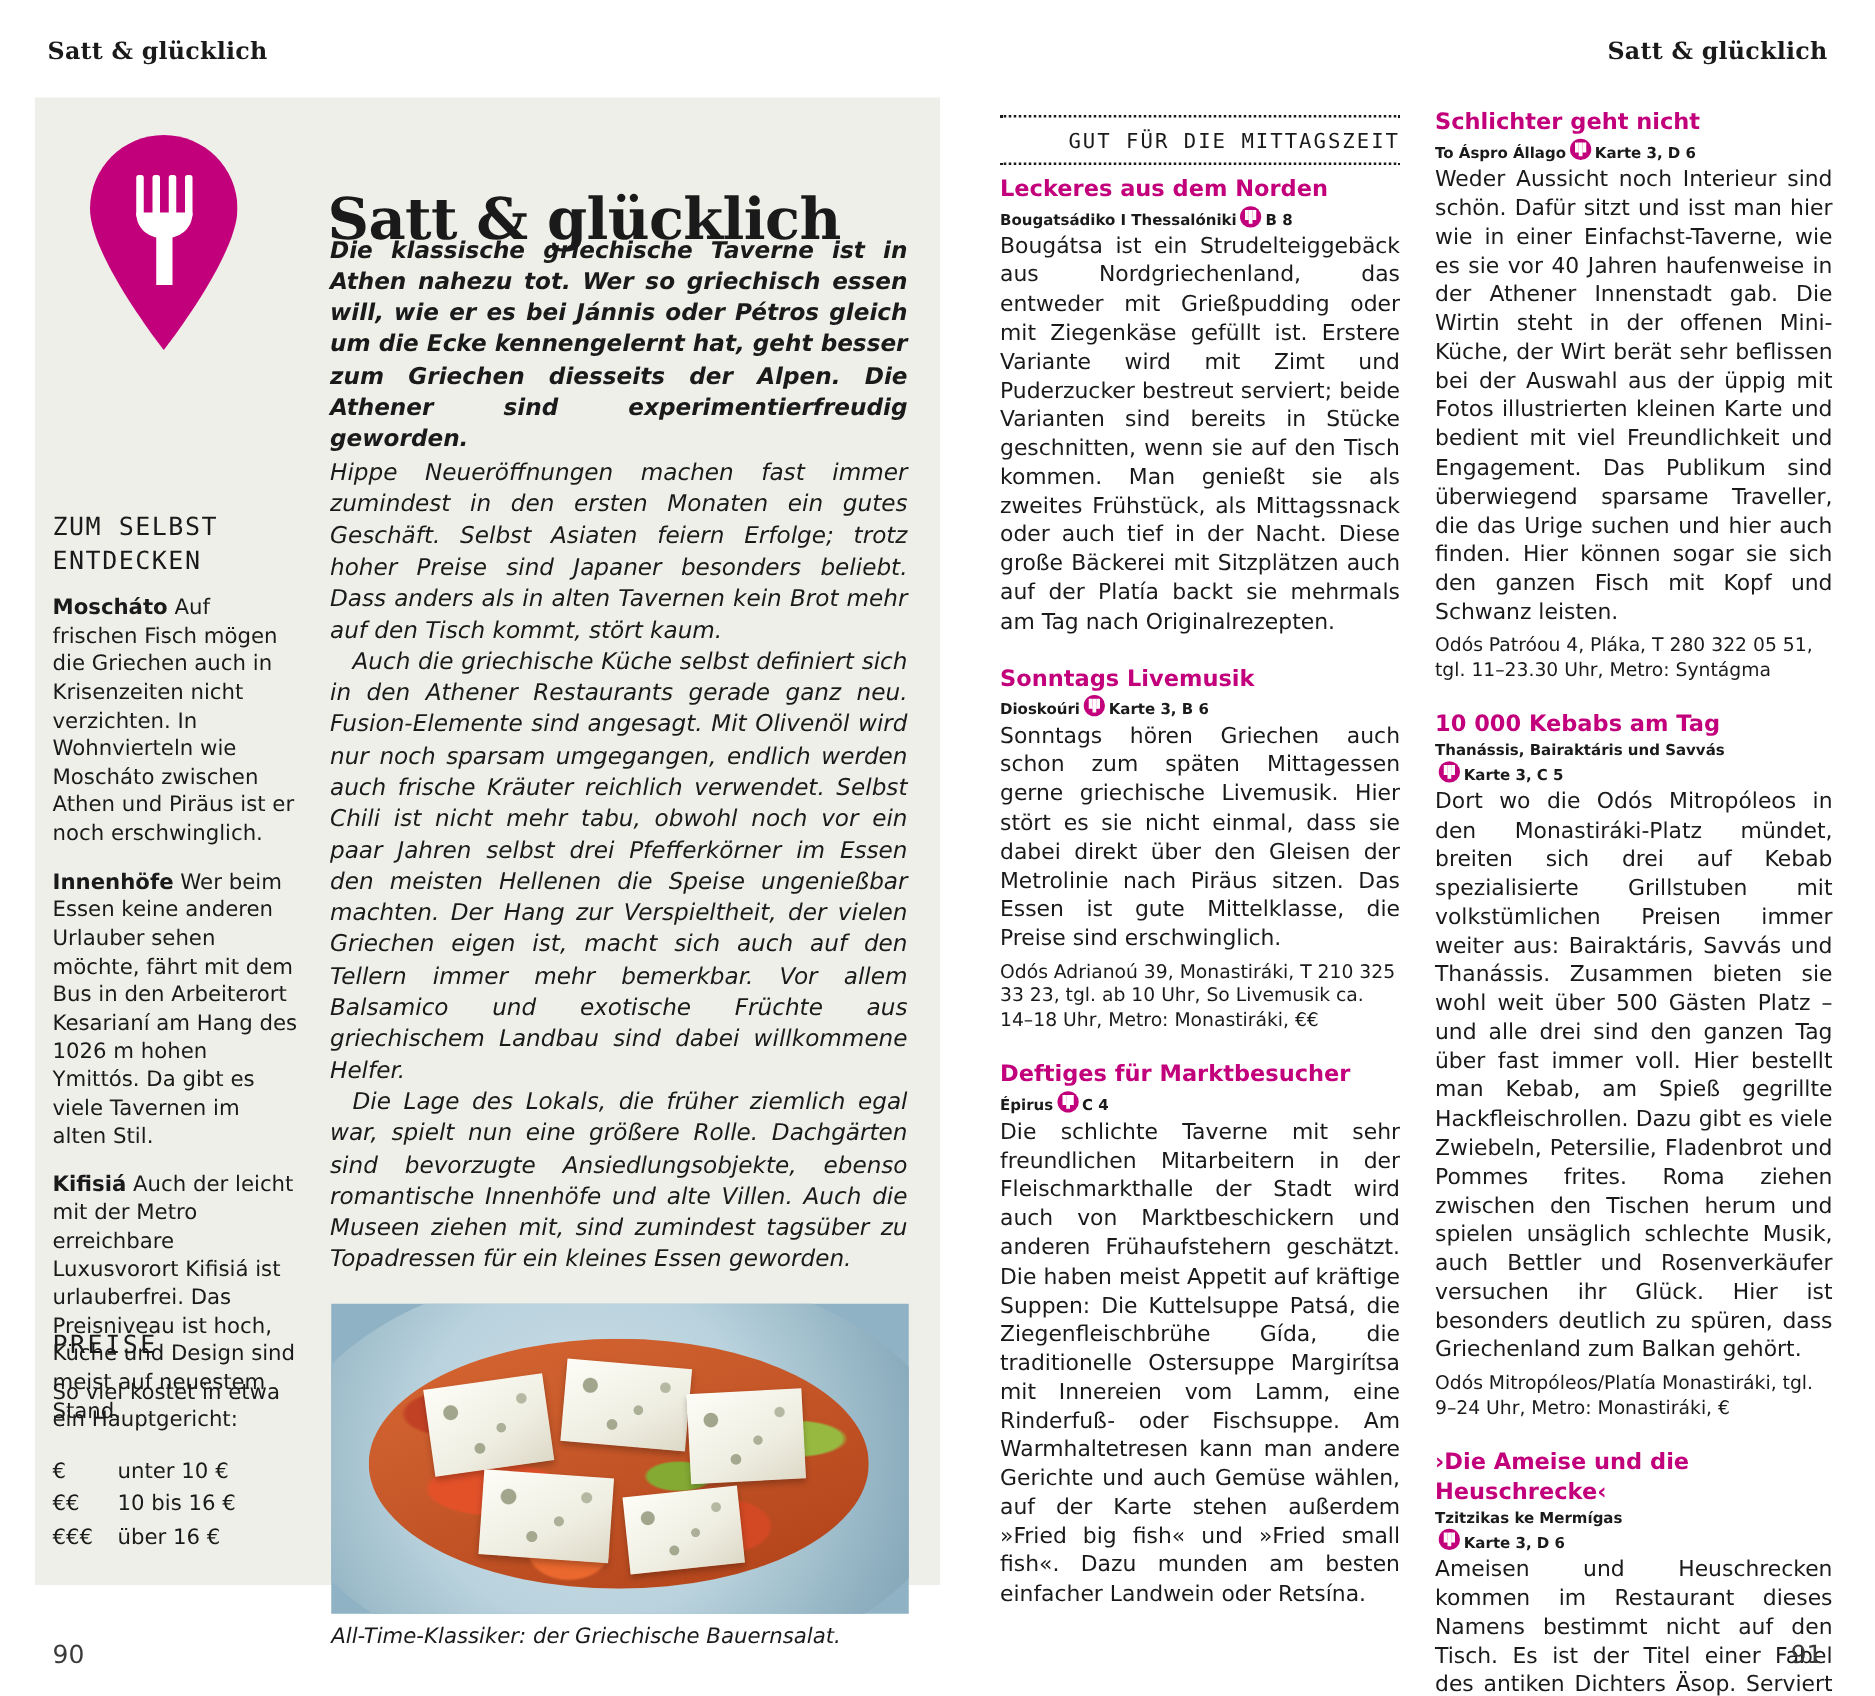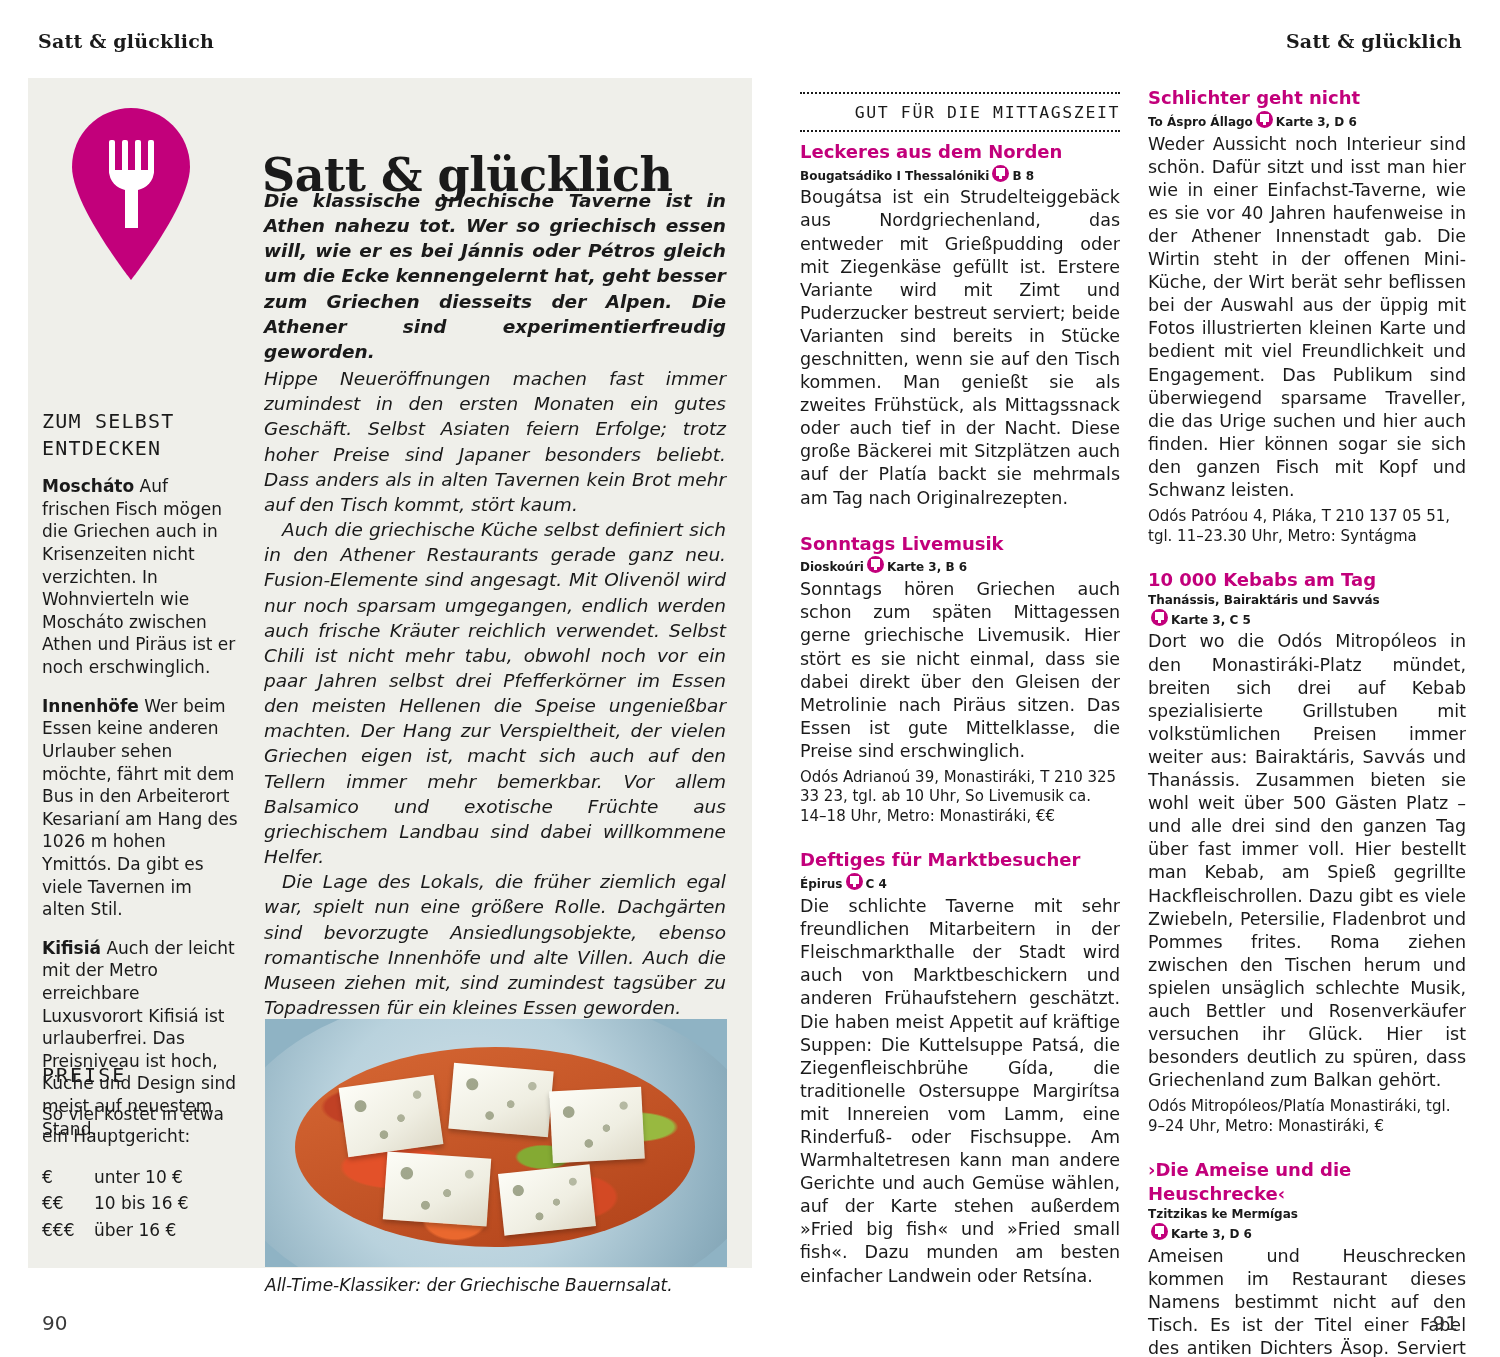--- a/index.html
+++ b/index.html
@@ -98,21 +98,21 @@
     margin: 0;
     text-indent: 18px;
     font-style: italic;
   }
   .main-col p.first { text-indent: 0; }
 
   
   .photo-wrap {
     position: absolute;
     left: 265px;
-    top: 1019px;
+    top: 1043px;
     width: 412px;
   }
   .photo {
     width: 462px;
     height: 248px;
     position: relative;
     overflow: hidden;
     background: #8fb3c4;
   }
   .photo .plate {
@@ -364,21 +364,21 @@
       <p class="body">Die schlichte Taverne mit sehr freundlichen Mitarbeitern in der Fleischmarkthalle der Stadt wird auch von Marktbeschickern und anderen Frühaufstehern geschätzt. Die haben meist Appetit auf kräftige Suppen: Die Kuttelsuppe Patsá, die Ziegenfleischbrühe Gída, die traditionelle Ostersuppe Margirítsa mit Innereien vom Lamm, eine Rinderfuß- oder Fischsuppe. Am Warmhaltetresen kann man andere Gerichte und auch Gemüse wählen, auf der Karte stehen außerdem »Fried big fish« und »Fried small fish«. Dazu munden am besten einfacher Landwein oder Retsína.</p>
 
     </div>
   </div>
 
   <div class="col4">
     <div class="entry">
       <div class="kicker">Schlichter geht nicht</div>
       <div class="name"><span>To Áspro Állago</span><span class="badge"></span><span class="ref">Karte 3, D 6</span></div>
       <p class="body">Weder Aussicht noch Interieur sind schön. Dafür sitzt und isst man hier wie in einer Einfachst-Taverne, wie es sie vor 40 Jahren haufenweise in der Athener Innenstadt gab. Die Wirtin steht in der offenen Mini-Küche, der Wirt berät sehr beflissen bei der Auswahl aus der üppig mit Fotos illustrierten kleinen Karte und bedient mit viel Freundlichkeit und Engagement. Das Publikum sind überwiegend sparsame Traveller, die das Urige suchen und hier auch finden. Hier können sogar sie sich den ganzen Fisch mit Kopf und Schwanz leisten.</p>
-      <div class="addr">Odós Patróou 4, Pláka, T 210 137 05 51, tgl. 11–23.30 Uhr, Metro: Syntágma</div>
+      <div class="addr">Odós Patróou 4, Pláka, T 280 322 05 51, tgl. 11–23.30 Uhr, Metro: Syntágma</div>
     </div>
 
     <div class="entry">
       <div class="kicker">10 000 Kebabs am Tag</div>
       <div class="name"><span>Thanássis, Bairaktáris und Savvás</span><br><span class="badge"></span><span class="ref">Karte 3, C 5</span></div>
       <p class="body">Dort wo die Odós Mitropóleos in den Monastiráki-Platz mündet, breiten sich drei auf Kebab spezialisierte Grillstuben mit volkstümlichen Preisen immer weiter aus: Bairaktáris, Savvás und Thanássis. Zusammen bieten sie wohl weit über 500 Gästen Platz – und alle drei sind den ganzen Tag über fast immer voll. Hier bestellt man Kebab, am Spieß gegrillte Hackfleischrollen. Dazu gibt es viele Zwiebeln, Petersilie, Fladenbrot und Pommes frites. Roma ziehen zwischen den Tischen herum und spielen unsäglich schlechte Musik, auch Bettler und Rosenverkäufer versuchen ihr Glück. Hier ist besonders deutlich zu spüren, dass Griechenland zum Balkan gehört.</p>
       <div class="addr">Odós Mitropóleos/Platía Monastiráki, tgl. 9–24 Uhr, Metro: Monastiráki, €</div>
     </div>
 
     <div class="entry">

